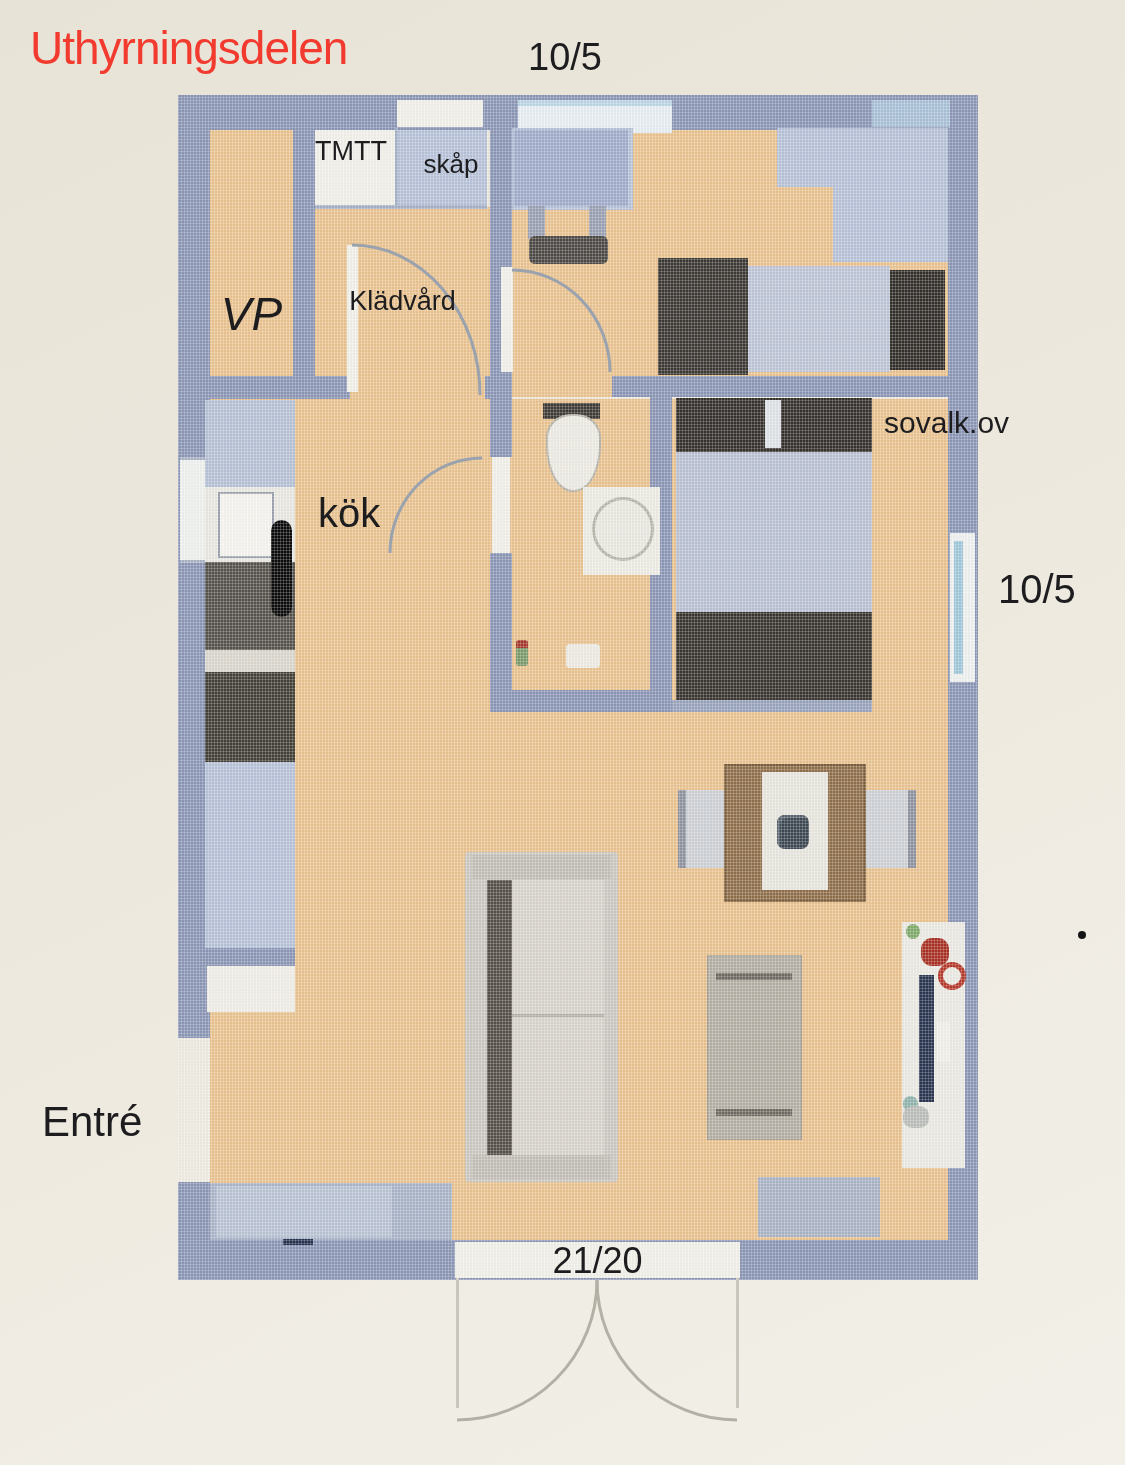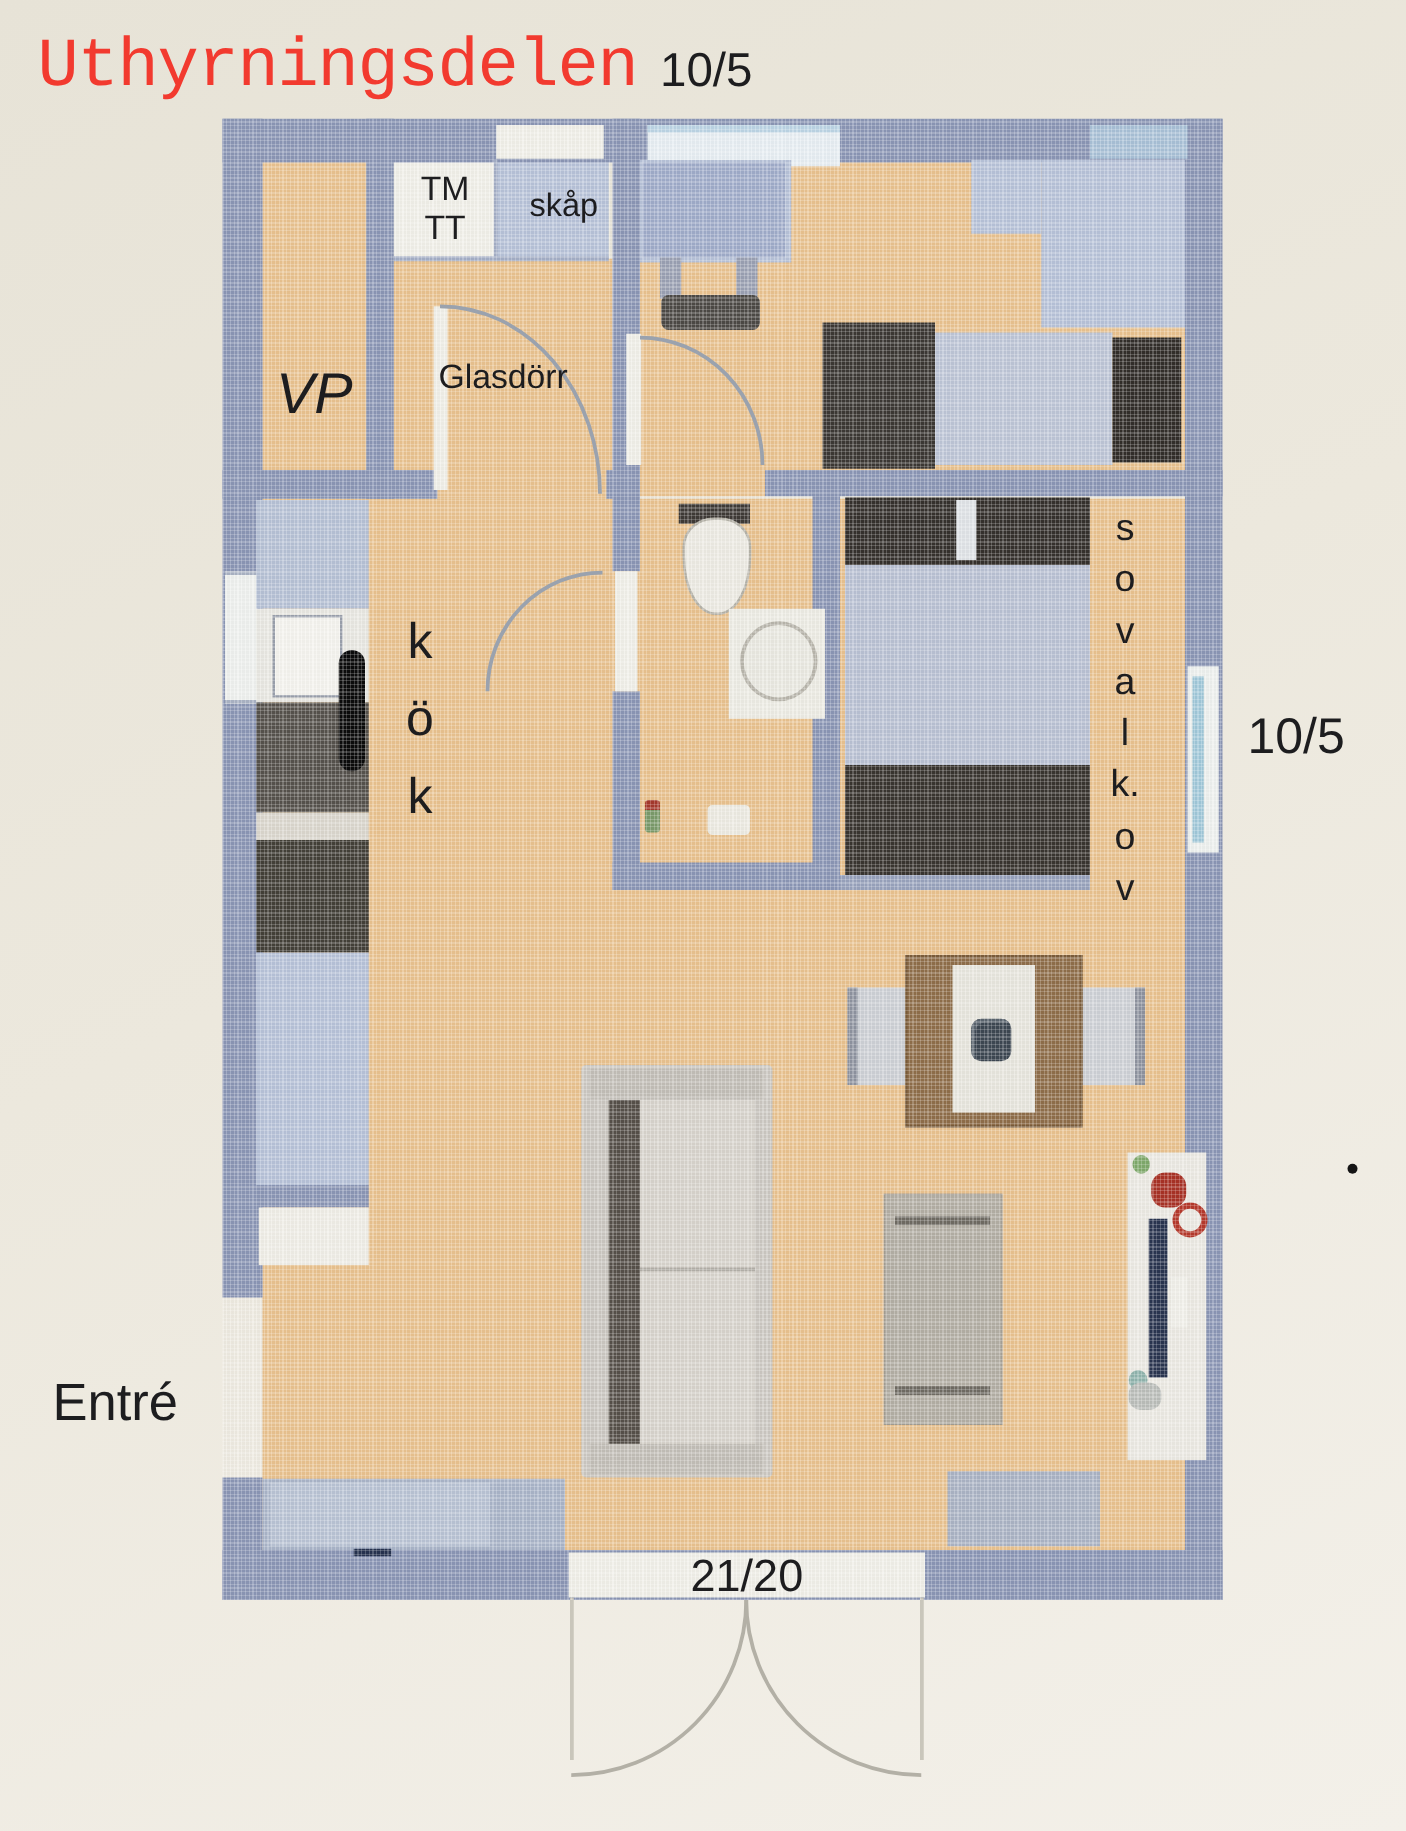--- a/index.html
+++ b/index.html
@@ -13,35 +13,35 @@
     background:linear-gradient(155deg,#e7e3d7 0%,#ece8dd 45%,#f3f0e9 100%);
     font-family:"Liberation Sans","DejaVu Sans",sans-serif;
   }
   .abs{position:absolute;}
   .wall{position:absolute;background:var(--wall);}
   .floor{position:absolute;background:var(--floor);}
   .carpet{position:absolute;background:var(--carpet);}
   .whitef{position:absolute;background:var(--white);}
   .darkf{position:absolute;background:var(--dark);}
   .label{position:absolute;color:var(--ink);line-height:1.15;}
-  .vstack{display:flex;flex-direction:column;align-items:center;}
+  .vstack{display:flex;flex-direction:row;align-items:center;}
   .texture{
     position:absolute;left:178px;top:95px;width:800px;height:1185px;pointer-events:none;
     background-image:
       repeating-linear-gradient(0deg,rgba(255,255,255,.20) 0 1px,rgba(0,0,0,0) 1px 3px),
       repeating-linear-gradient(90deg,rgba(255,255,255,.20) 0 1px,rgba(0,0,0,0.02) 1px 3px);
   }
   svg.arcs{position:absolute;left:0;top:0;pointer-events:none;}
 </style>
 </head>
 <body>
 
 <div id="stage">
 
-  <div class="label" style="left:30px;top:22px;font-size:55px;letter-spacing:-1px;color:var(--accent);font-family:Liberation Mono, monospace;">Uthyrningsdelen</div>
+  <div class="label" style="left:30px;top:22px;font-size:46px;letter-spacing:-1px;color:var(--accent);">Uthyrningsdelen</div>
   <div class="label" style="left:528px;top:36px;font-size:38px;">10/5</div>
 
   <div class="floor" style="left:210px;top:128px;width:83px;height:250px;"></div>
   <div class="whitef" style="left:315px;top:128px;width:82px;height:80px;"></div>
   <div class="carpet" style="left:397px;top:128px;width:90px;height:79px;"></div>
   <div class="floor" style="left:315px;top:207px;width:175px;height:171px;"></div>
   <div class="floor" style="left:512px;top:128px;width:436px;height:248px;"></div>
   <div class="floor" style="left:210px;top:399px;width:738px;height:841px;"></div>
 
   <div class="wall" style="left:178px;top:95px;width:800px;height:35px;"></div>
@@ -154,21 +154,21 @@
     <path d="M 597 1280 A 140 140 0 0 1 457 1420" fill="none" stroke="#b3b0a6" stroke-width="3"></path>
     <path d="M 597 1280 A 140 140 0 0 0 737 1420" fill="none" stroke="#b3b0a6" stroke-width="3"></path>
   </svg>
 
   <div class="label" style="left:210px;top:288px;width:83px;text-align:center;font-size:46px;font-style:italic;">VP</div>
   <div class="label vstack" style="left:315px;top:136px;width:82px;font-size:27px;">
     <span>TM</span>
     <span>TT</span>
   </div>
   <div class="label" style="left:397px;top:150px;width:108px;text-align:center;font-size:26px;">skåp</div>
-  <div class="label" style="left:315px;top:286px;width:175px;text-align:center;font-size:27px;">Glasdörr</div>
+  <div class="label" style="left:315px;top:286px;width:175px;text-align:center;font-size:27px;">Klädvård</div>
   <div class="label vstack" style="left:318px;top:482px;width:36px;font-size:40px;line-height:1.55;">
     <span>k</span>
     <span>ö</span>
     <span>k</span>
   </div>
   <div class="label vstack" style="left:884px;top:402px;width:32px;font-size:30px;line-height:1.37;">
     <span>s</span>
     <span>o</span>
     <span>v</span>
     <span>a</span>

